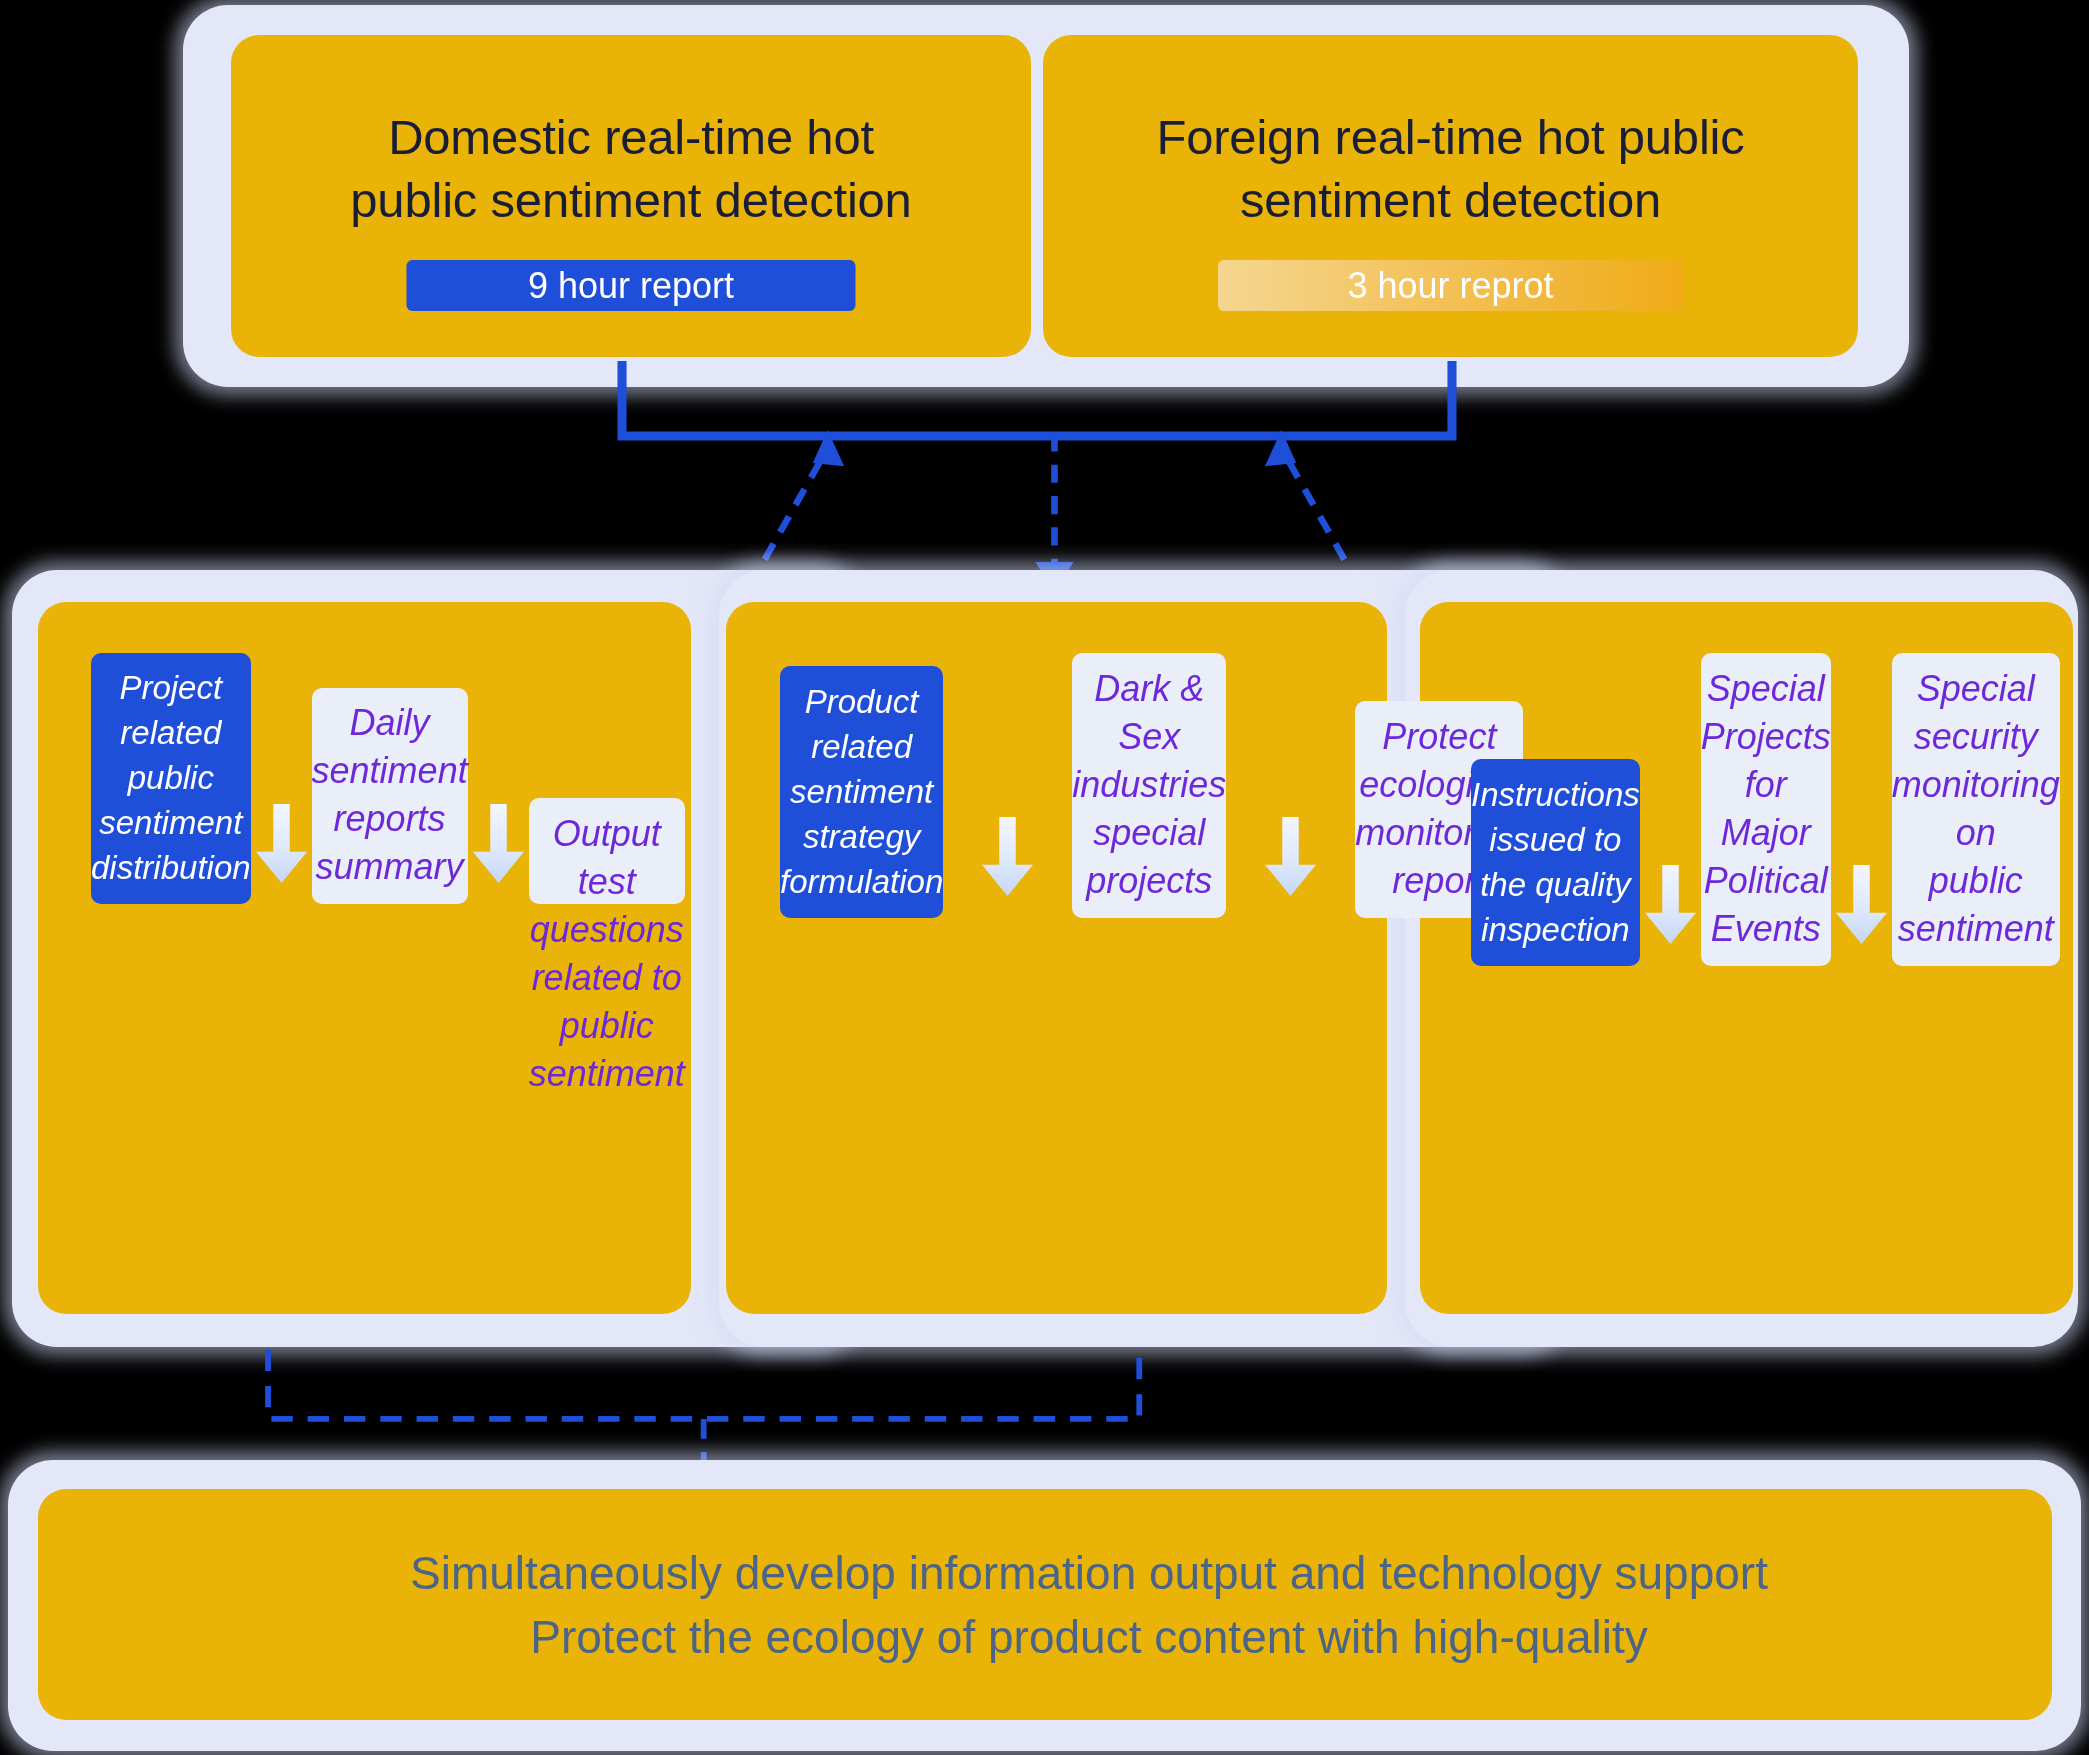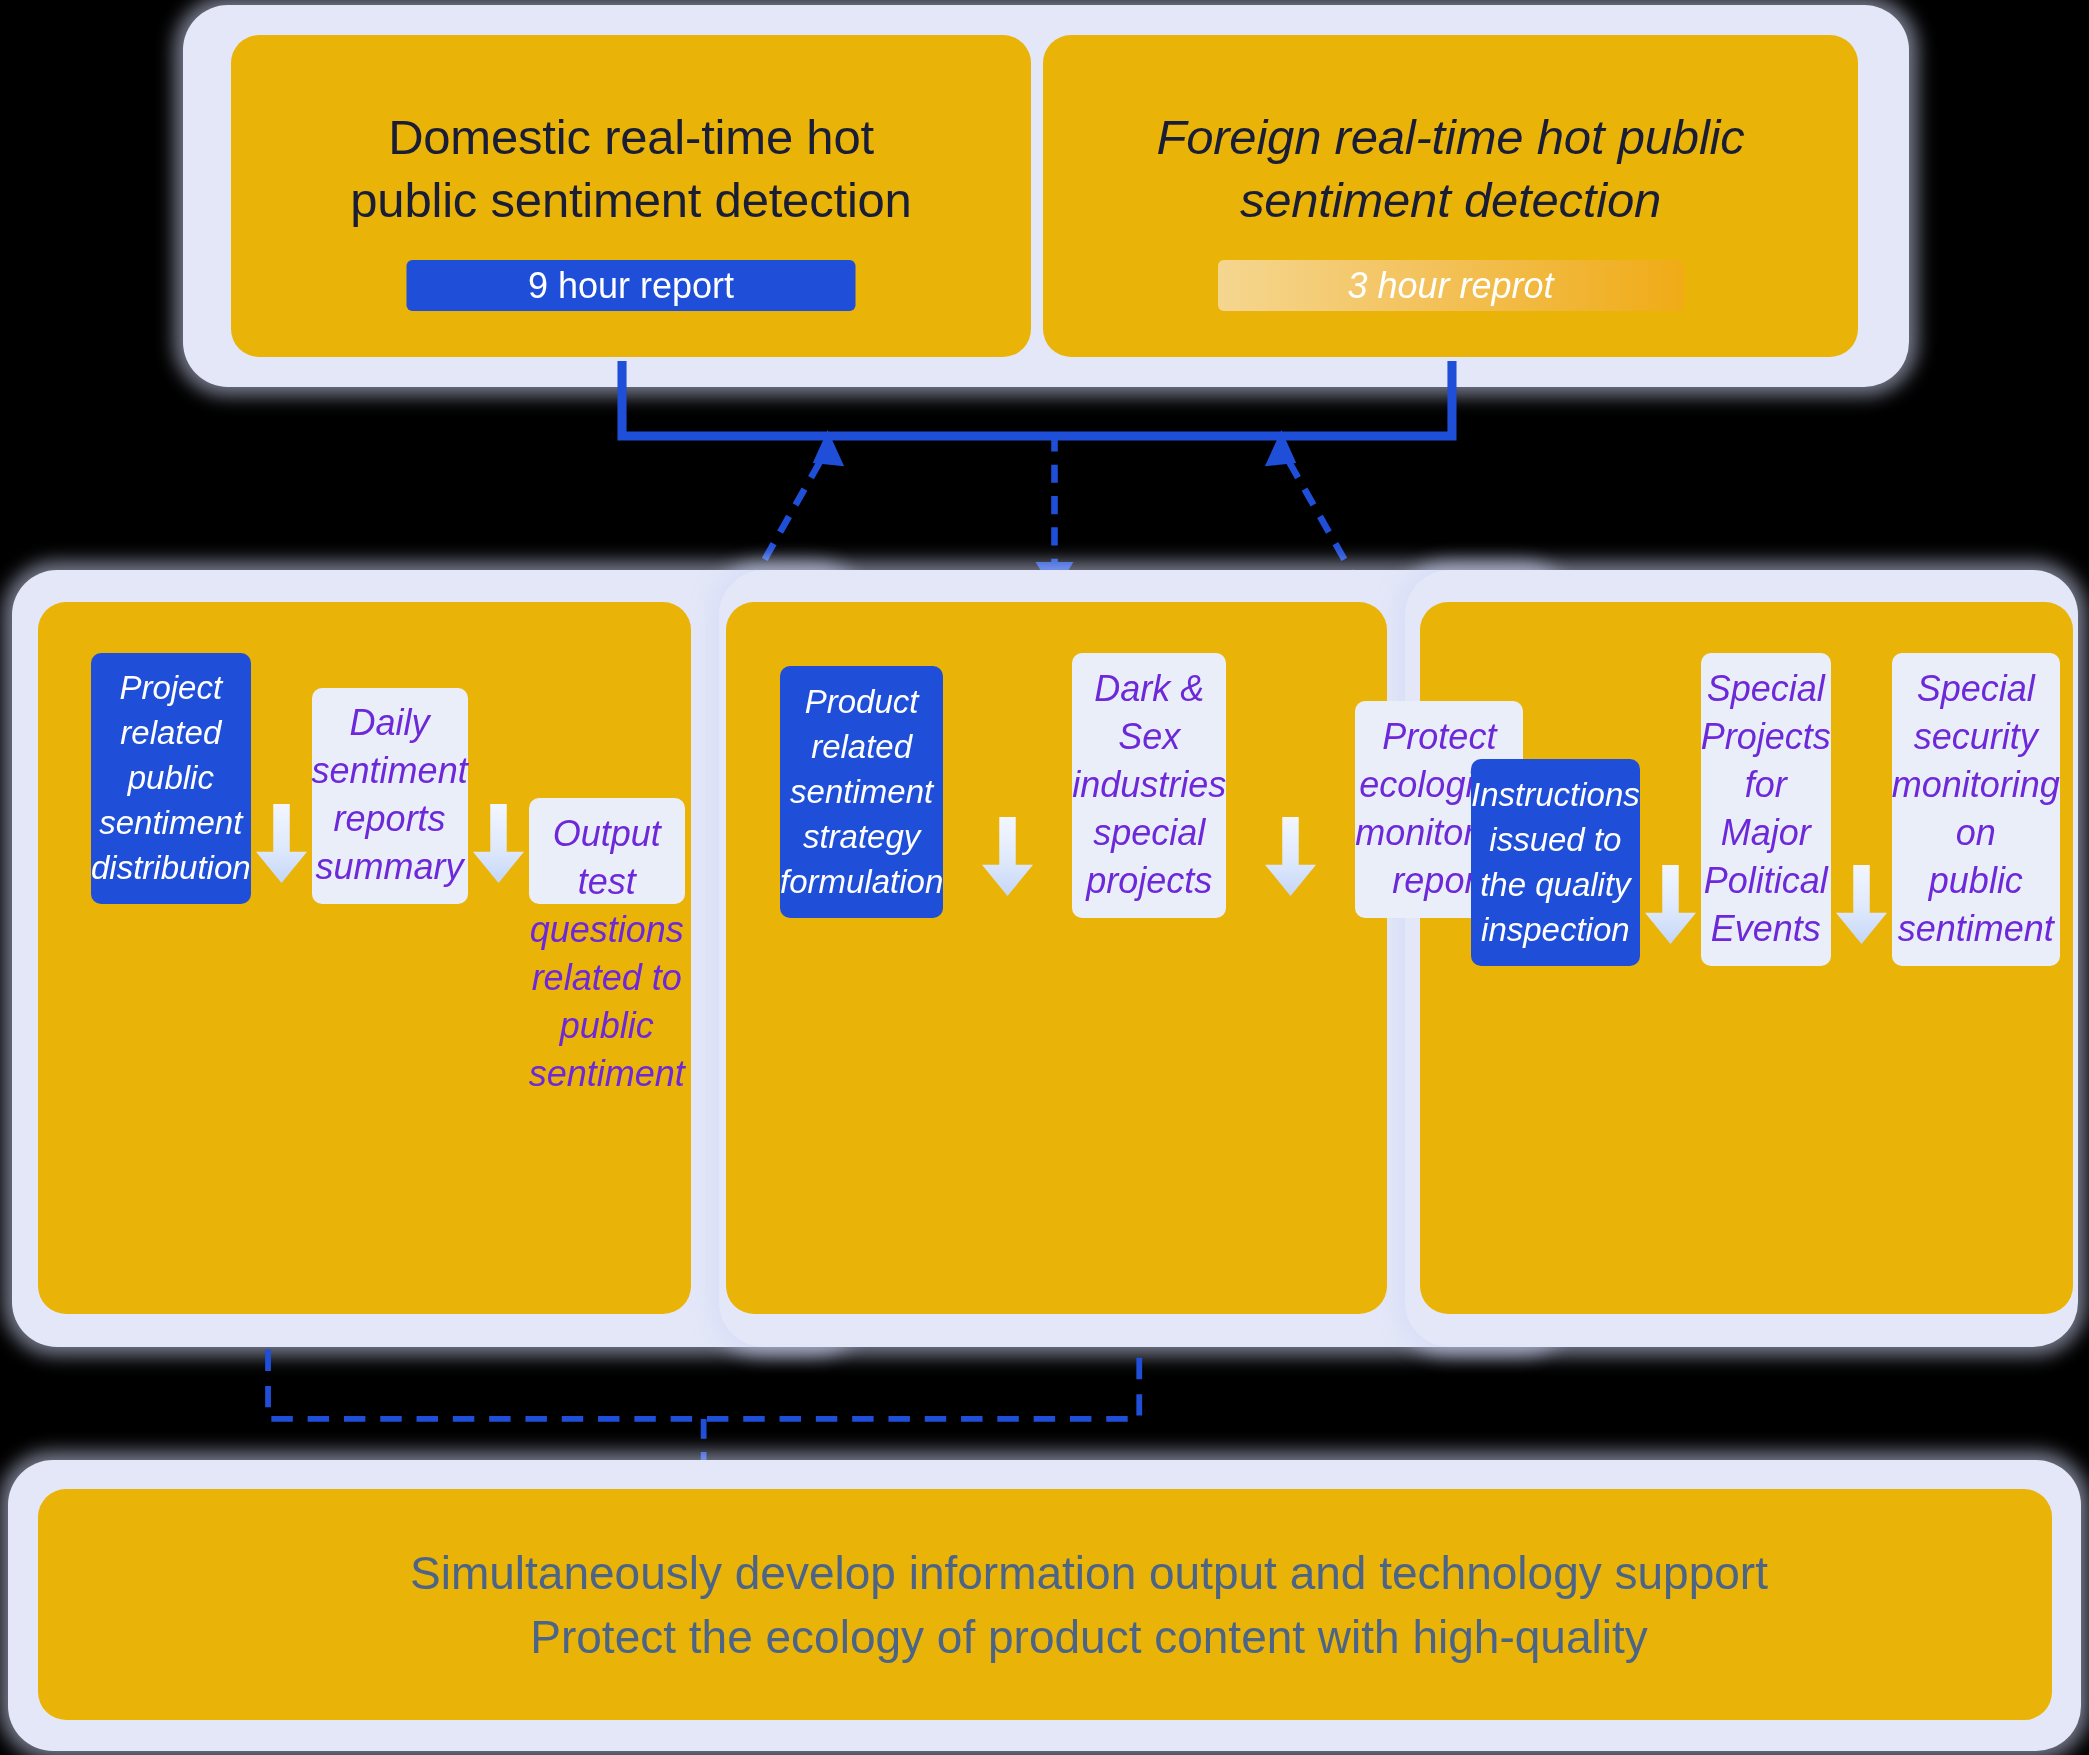--- a/index.html
+++ b/index.html
@@ -18,21 +18,21 @@
   }
   .panel{
     position:absolute;
     background:#eab308;
     border-radius:28px;
   }
 
   
   #top-frame{left:183px;top:5px;width:1726px;height:382px;}
   #top-panel-left{left:231px;top:35px;width:800px;height:322px;}
-  #top-panel-right{left:1043px;top:35px;width:815px;height:322px;font-style:italic;}
+  #top-panel-right{left:1043px;top:35px;width:815px;height:322px;}
 
   .top-title{
     position:absolute;left:0;right:0;top:71px;
     text-align:center;
     font-size:49px;line-height:63px;
     color:#1a1d36;
     letter-spacing:-0.2px;
     white-space:pre-line;
   }
   .badge{

